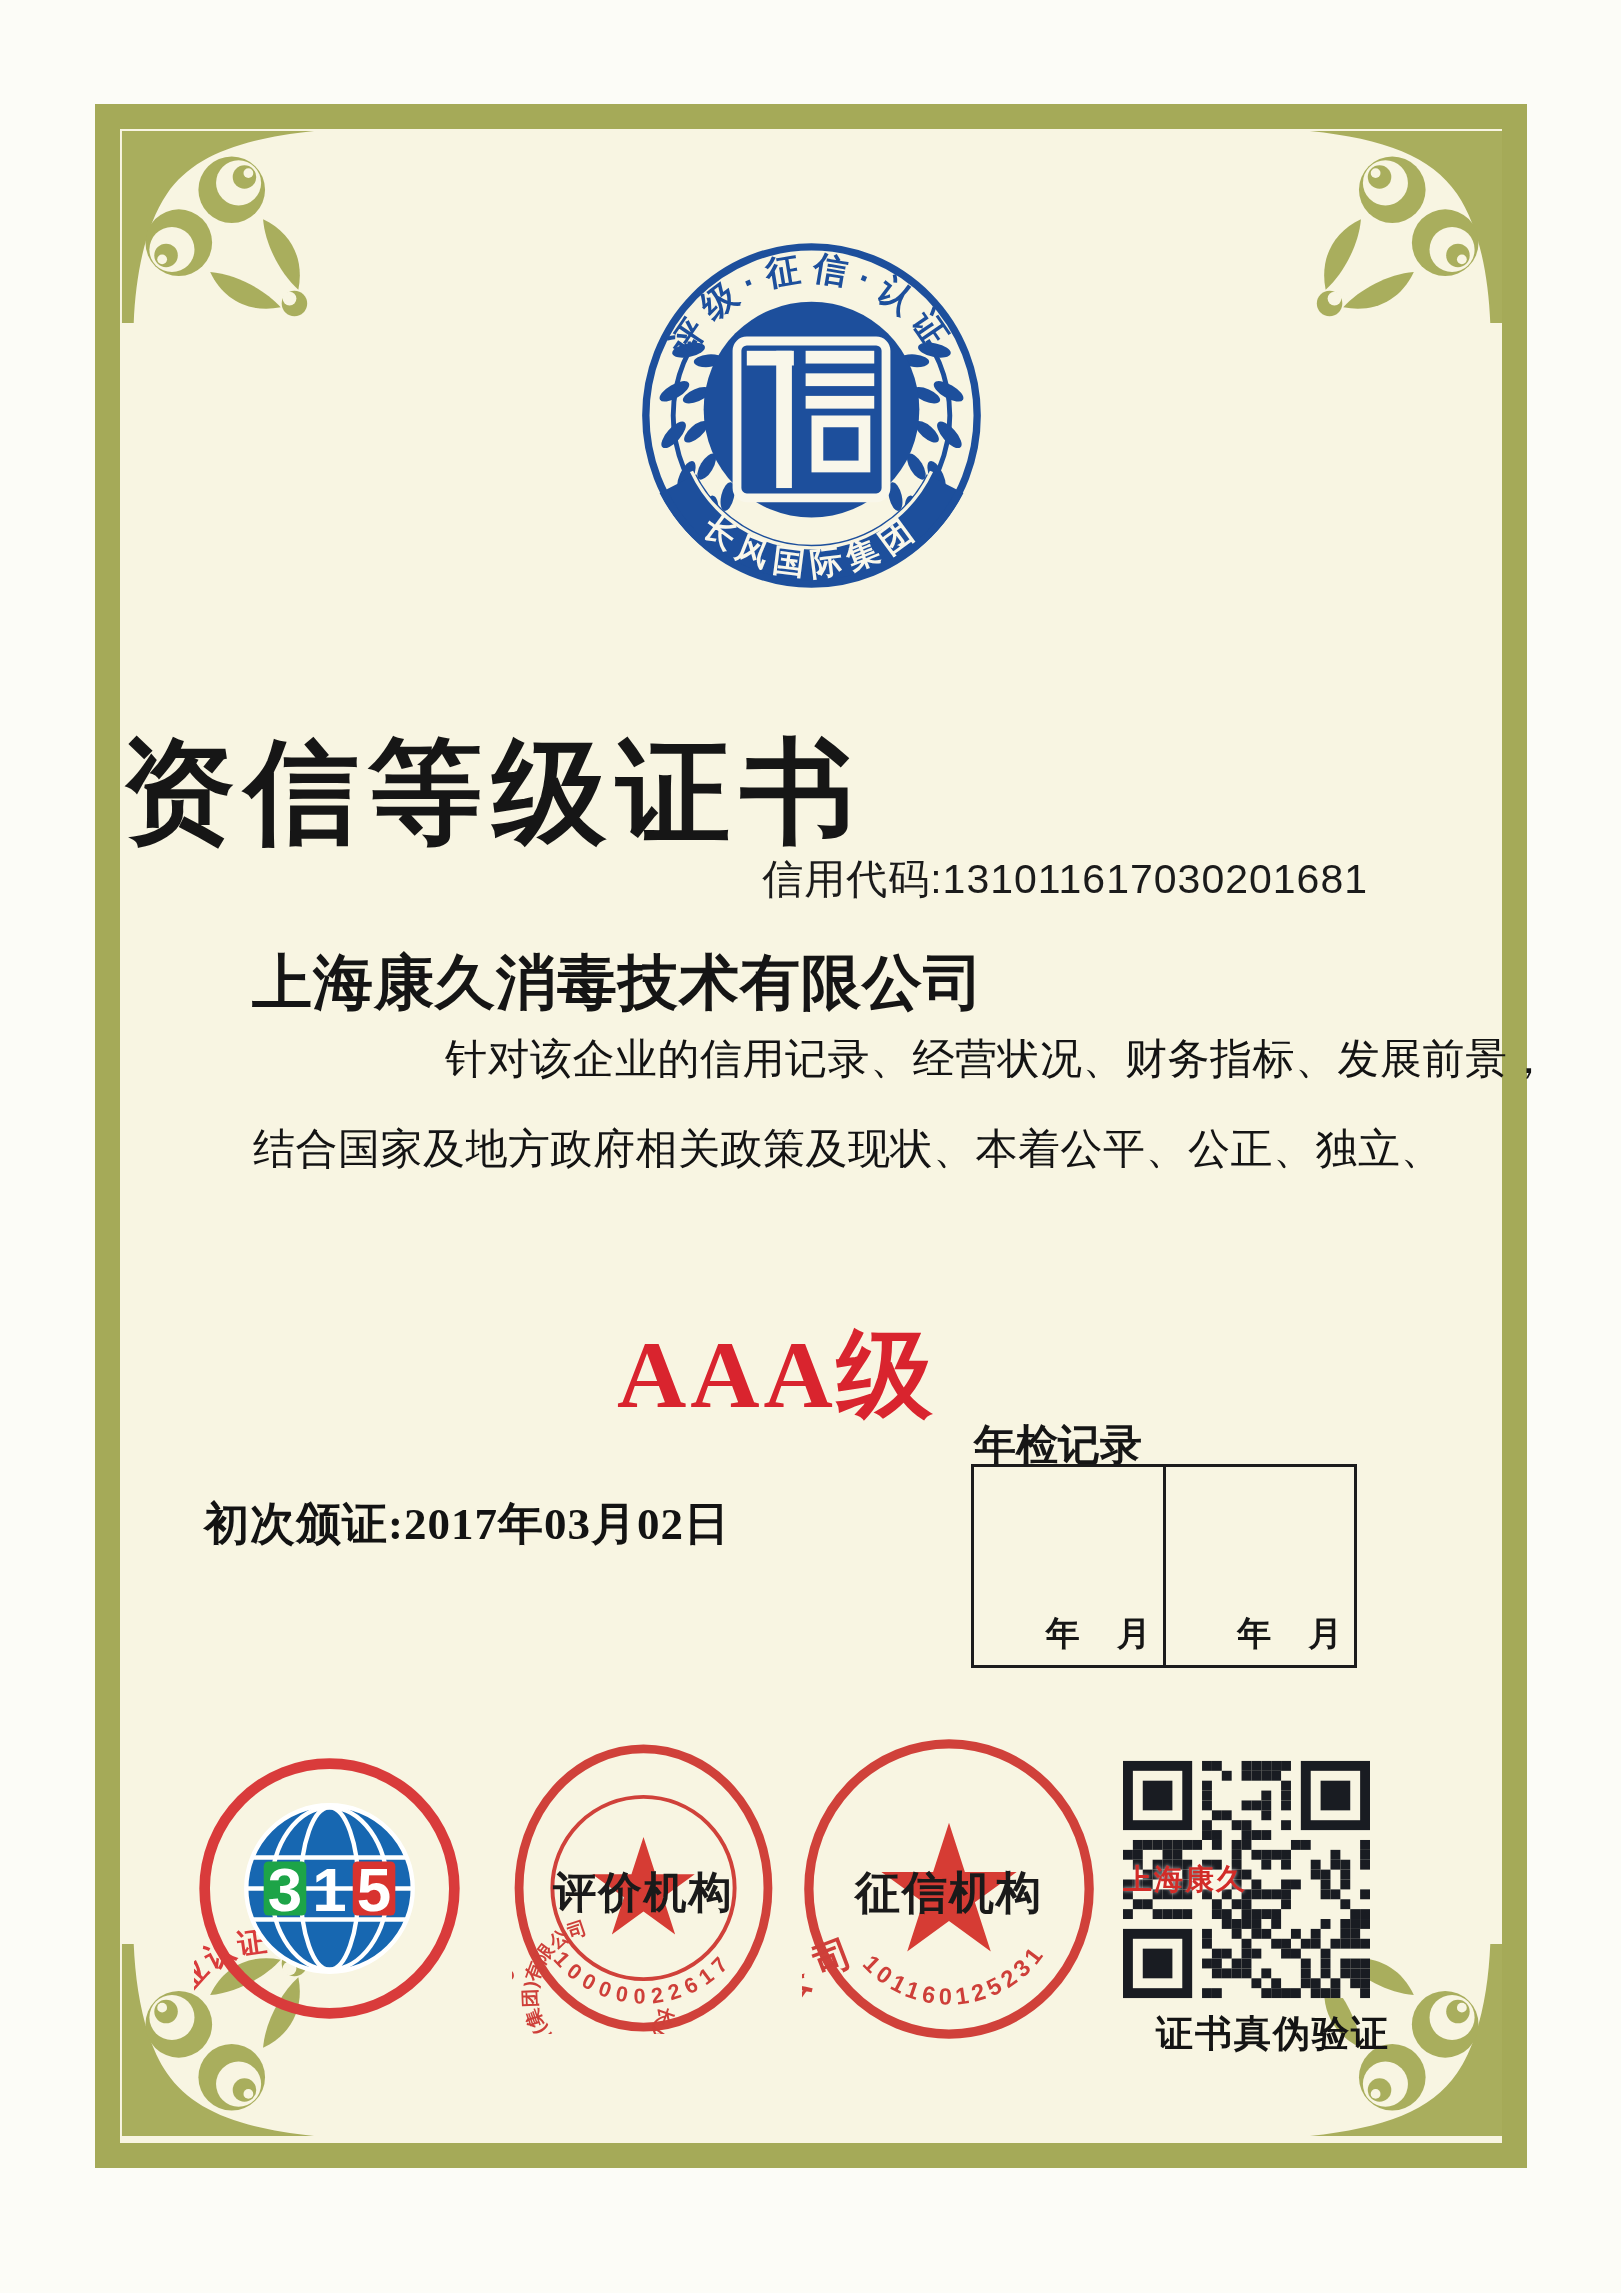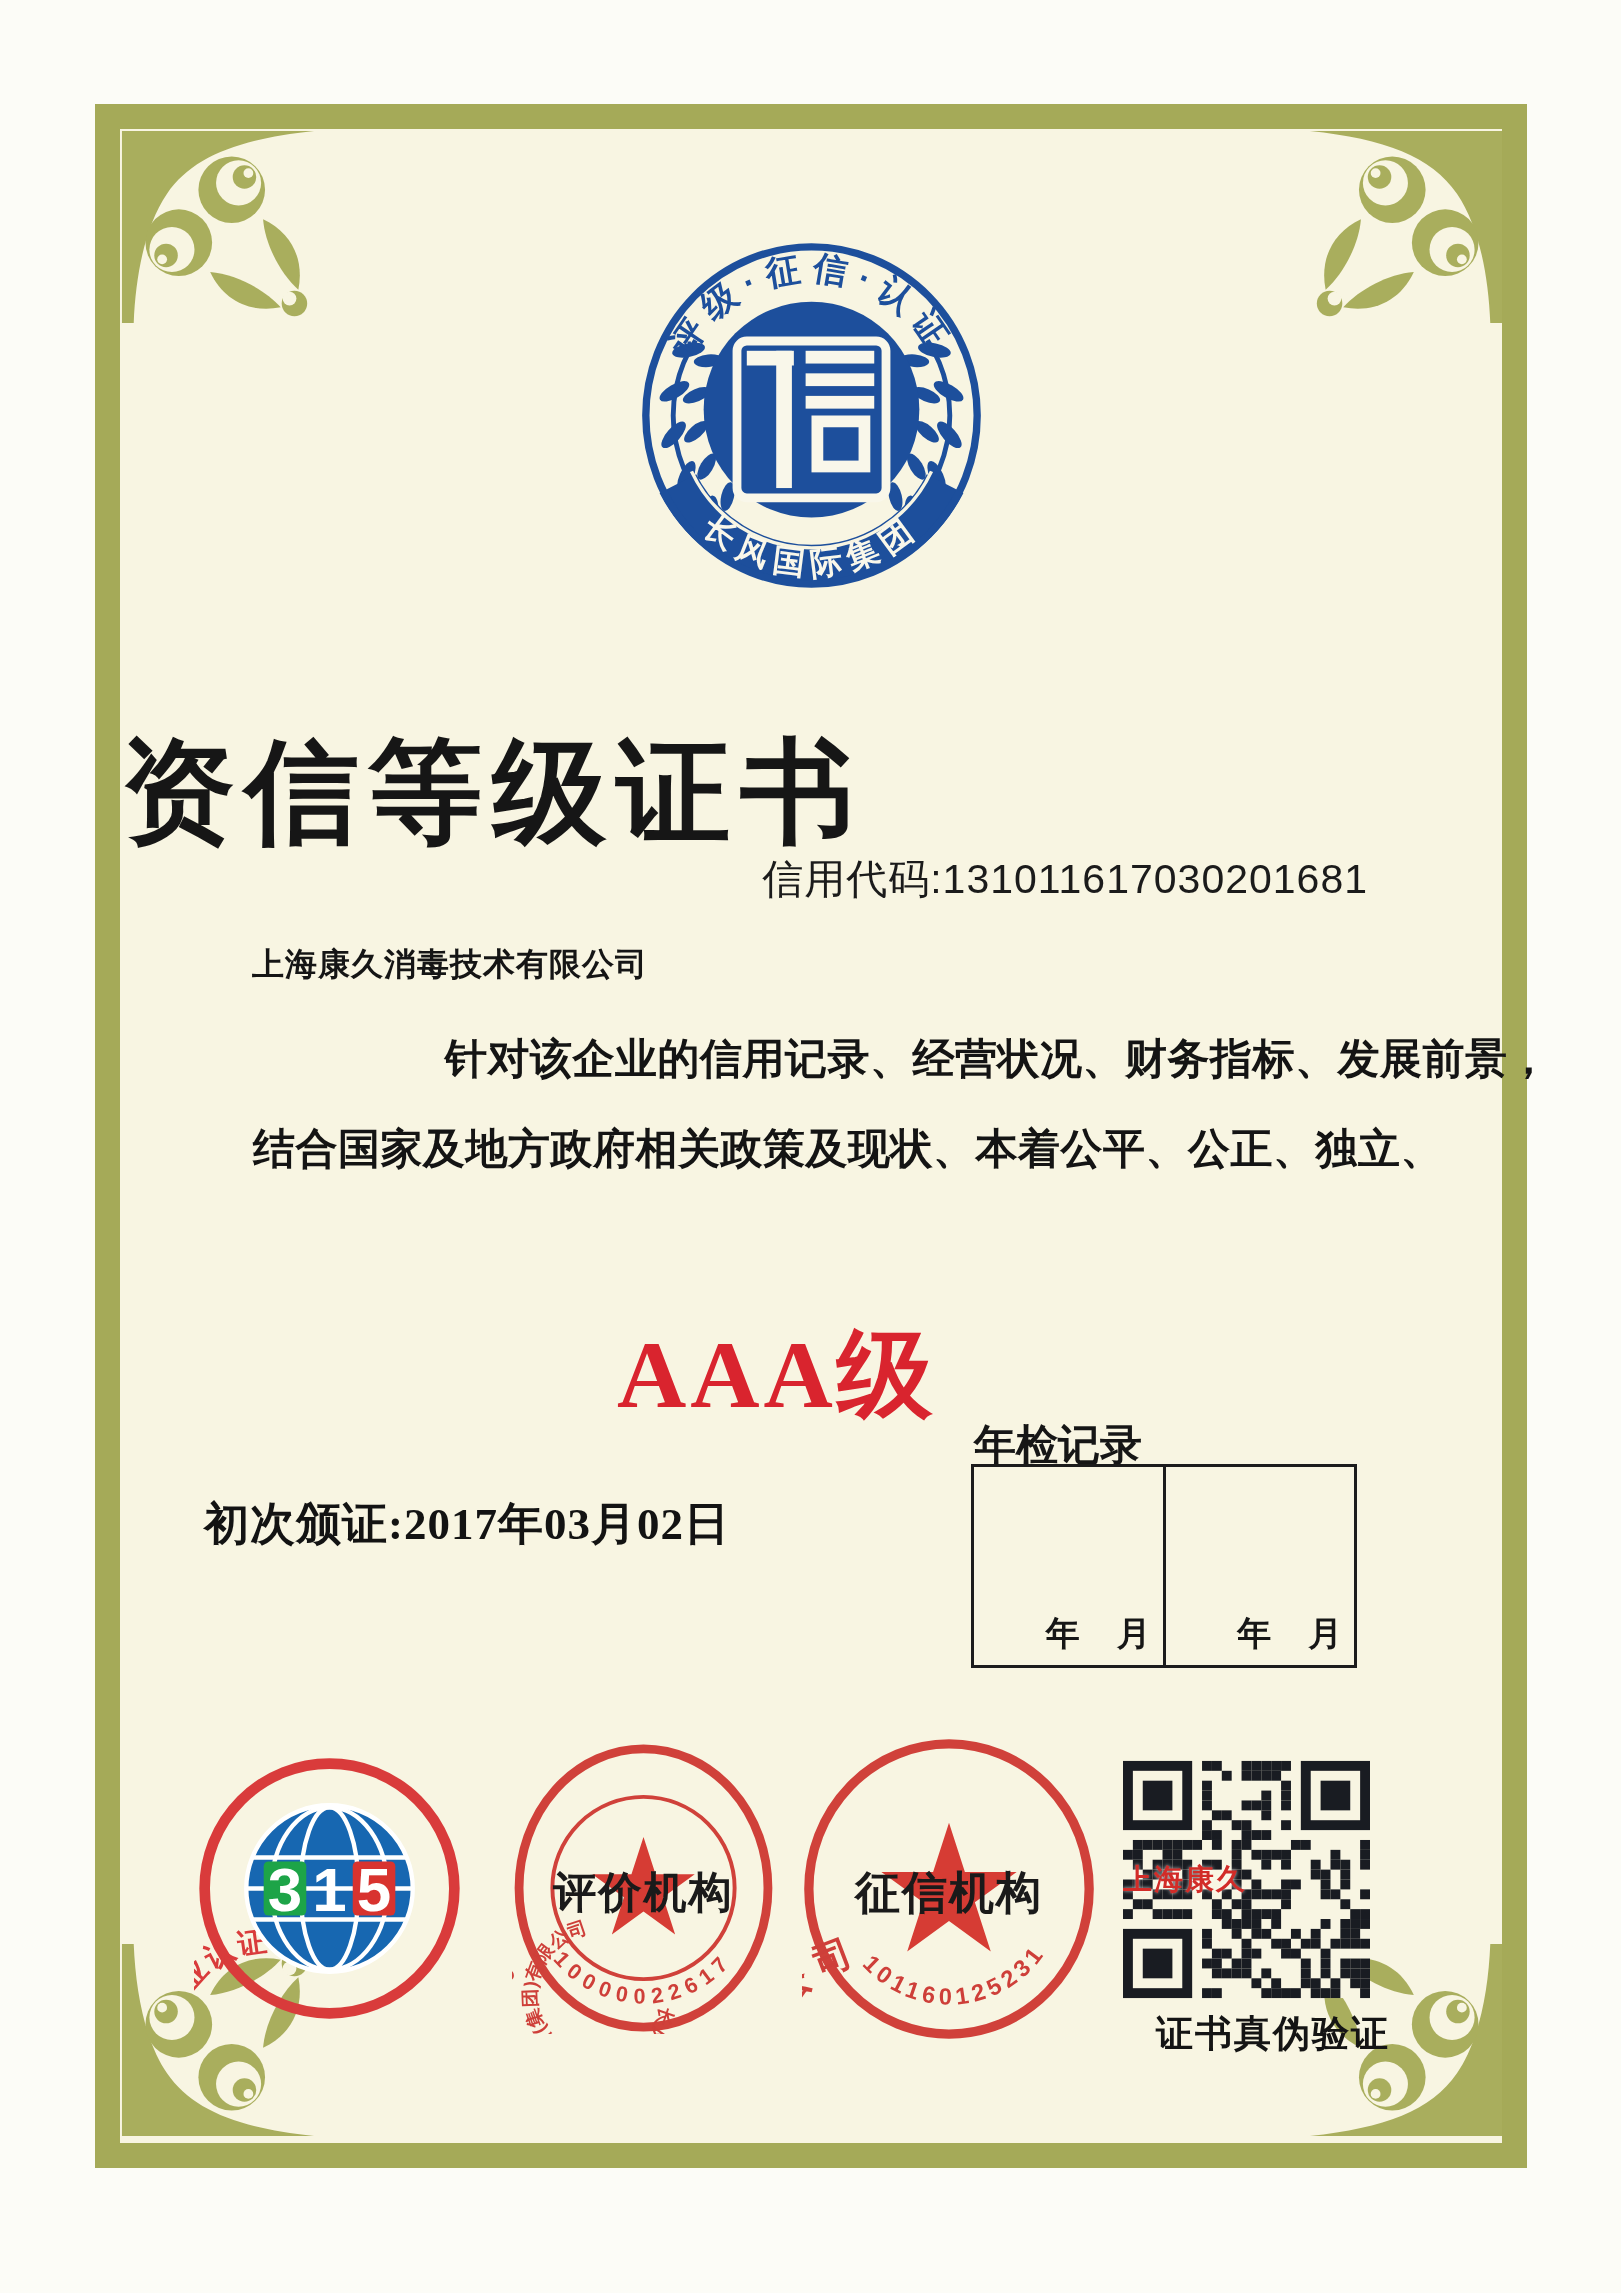--- a/index.html
+++ b/index.html
@@ -10,23 +10,23 @@
   body{width:1621px;height:2294px;font-family:"Liberation Sans",sans-serif;}
   .page{position:relative;width:1621px;height:2294px;background:var(--margin);overflow:hidden;}
   .frame{position:absolute;left:95px;top:104px;width:1432px;height:2064px;
          border:25.5px solid var(--border);background:var(--paper);box-sizing:border-box;}
   .abs{position:absolute;}
   .flourish{position:absolute;width:196px;height:196px;}
   .fl-tr{transform:scaleX(-1);} .fl-bl{transform:scaleY(-1);} .fl-br{transform:scale(-1,-1);}
   .title{left:121px;top:716px;width:1382px;text-align:left;font-size:114px;font-weight:900;
          letter-spacing:9.8px;color:#161616;white-space:nowrap;}
   .credit-code{right:253px;top:852px;font-size:41px;font-weight:normal;color:#1b1b1b;letter-spacing:1px;}
-  .company{left:252px;top:943px;font-size:32px;font-weight:bold;color:#151515;letter-spacing:1px;}
+  .company{left:252px;top:943px;font-size:60px;font-weight:bold;color:#151515;letter-spacing:1px;}
   .body-line{left:253px;width:1172px;font-size:42px;color:#141414;font-family:"Liberation Serif",serif;
-             font-weight:bold;letter-spacing:0.5px;white-space:nowrap;}
+             font-weight:normal;letter-spacing:0.5px;white-space:nowrap;}
   .body-line.indent{padding-left:192px;}
   .rating{left:617px;top:1311px;color:var(--red);font-family:"Liberation Serif",serif;font-weight:bold;
           font-size:96px;letter-spacing:3.9px;white-space:nowrap;}
   .ai-label{left:974px;top:1417px;font-size:42px;font-weight:bold;color:#161616;}
   .ai-table{left:971px;top:1464px;width:386px;height:204px;border:3.9px solid #1c1c1c;display:flex;box-sizing:border-box;}
   .ai-cell{flex:1;position:relative;}
   .ai-cell:first-child{border-right:3.9px solid #1c1c1c;}
   .ai-ym{position:absolute;bottom:7.8px;right:11.8px;display:flex;gap:37px;font-size:34px;font-weight:bold;
          font-family:"Liberation Serif",serif;color:#161616;}
   .date-line{left:204px;font-size:45px;font-weight:bold;color:#131313;

